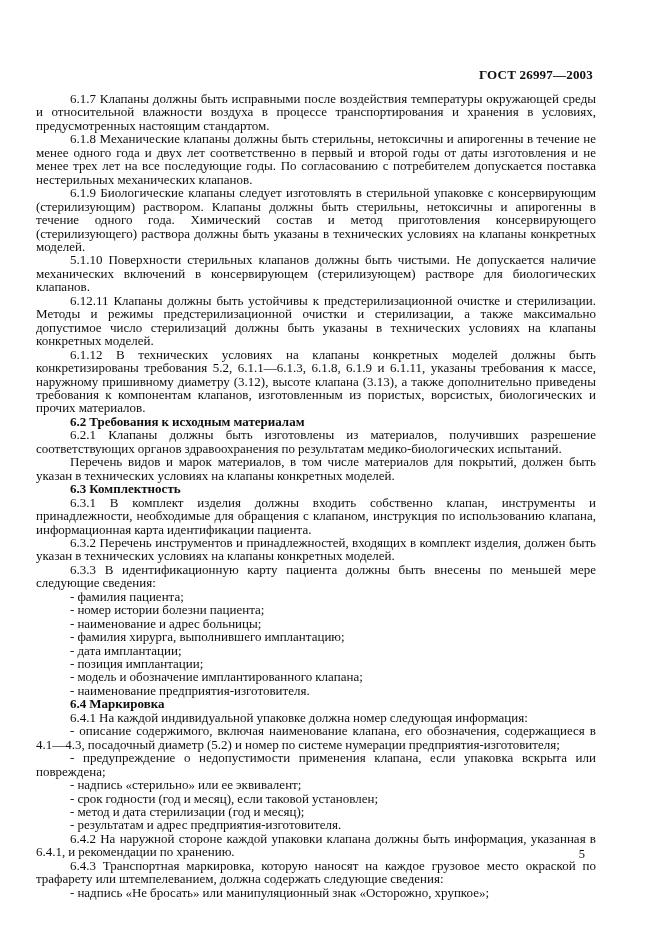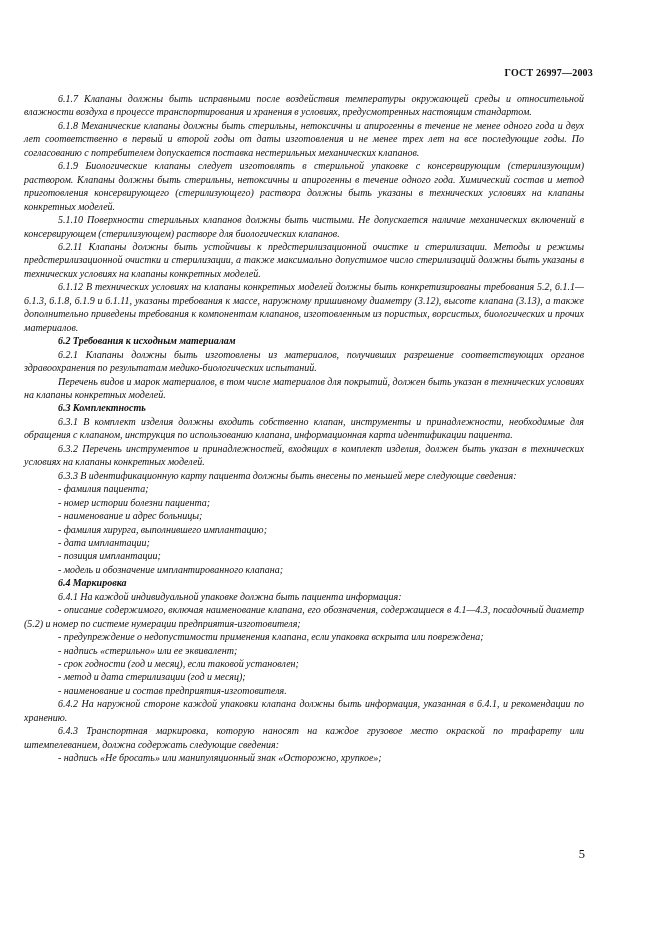--- a/index.html
+++ b/index.html
@@ -20,33 +20,32 @@
     inset: 0;
     background: #ffffff;
   }
   .doc-header {
     position: absolute;
     left: 33px;
     top: 67px;
     width: 560px;
     text-align: right;
     font-weight: bold;
-    font-size: 10px;
+    font-size: 13px;
     letter-spacing: 0.2px;
   }
   .doc-body {
     position: absolute;
-    left: 24px;
+    left: 36px;
     top: 92px;
     width: 560px;
-    font-size: 10px;
+    font-size: 13px;
     line-height: 13.45px;
     text-align: justify;
     word-spacing: -0.2px;
-    font-style: italic;
   }
   .doc-body p {
     margin: 0;
     padding: 0;
     text-indent: 34px;
   }
   .doc-body p.heading {
     font-weight: bold;
   }
   .doc-footer {
@@ -65,44 +64,45 @@
 
   <div class="doc-header">
     <span>ГОСТ 26997—2003</span>
   </div>
 
   <div class="doc-body" id="doc-body">
       <p class="body">6.1.7 Клапаны должны быть исправными после воздействия температуры окружающей среды и относительной влажности воздуха в процессе транспортирования и хранения в условиях, предусмотренных настоящим стандартом.</p>
       <p class="body">6.1.8 Механические клапаны должны быть стерильны, нетоксичны и апирогенны в течение не менее одного года и двух лет соответственно в первый и второй годы от даты изготовления и не менее трех лет на все последующие годы. По согласованию с потребителем допускается поставка нестерильных механических клапанов.</p>
       <p class="body">6.1.9 Биологические клапаны следует изготовлять в стерильной упаковке с консервирующим (стерилизующим) раствором. Клапаны должны быть стерильны, нетоксичны и апирогенны в течение одного года. Химический состав и метод приготовления консервирующего (стерилизующего) раствора должны быть указаны в технических условиях на клапаны конкретных моделей.</p>
       <p class="body">5.1.10 Поверхности стерильных клапанов должны быть чистыми. Не допускается наличие механических включений в консервирующем (стерилизующем) растворе для биологических клапанов.</p>
-      <p class="body">6.2.11 Клапаны должны быть устойчивы к предстерилизационной очистке и стерилизации. Методы и режимы предстерилизационной очистки и стерилизации, а также максимально допустимое число стерилизаций должны быть указаны в технических условиях на клапаны конкретных моделей.</p>
+      <p class="body">6.12.11 Клапаны должны быть устойчивы к предстерилизационной очистке и стерилизации. Методы и режимы предстерилизационной очистки и стерилизации, а также максимально допустимое число стерилизаций должны быть указаны в технических условиях на клапаны конкретных моделей.</p>
       <p class="body">6.1.12 В технических условиях на клапаны конкретных моделей должны быть конкретизированы требования 5.2, 6.1.1—6.1.3, 6.1.8, 6.1.9 и 6.1.11, указаны требования к массе, наружному пришивному диаметру (3.12), высоте клапана (3.13), а также дополнительно приведены требования к компонентам клапанов, изготовленным из пористых, ворсистых, биологических и прочих материалов.</p>
       <p class="heading">6.2 Требования к исходным материалам</p>
       <p class="body">6.2.1 Клапаны должны быть изготовлены из материалов, получивших разрешение соответствующих органов здравоохранения по результатам медико-биологических испытаний.</p>
       <p class="body">Перечень видов и марок материалов, в том числе материалов для покрытий, должен быть указан в технических условиях на клапаны конкретных моделей.</p>
       <p class="heading">6.3 Комплектность</p>
       <p class="body">6.3.1 В комплект изделия должны входить собственно клапан, инструменты и принадлежности, необходимые для обращения с клапаном, инструкция по использованию клапана, информационная карта идентификации пациента.</p>
       <p class="body">6.3.2 Перечень инструментов и принадлежностей, входящих в комплект изделия, должен быть указан в технических условиях на клапаны конкретных моделей.</p>
       <p class="body">6.3.3 В идентификационную карту пациента должны быть внесены по меньшей мере следующие сведения:</p>
       <p class="list">- фамилия пациента;</p>
       <p class="list">- номер истории болезни пациента;</p>
       <p class="list">- наименование и адрес больницы;</p>
       <p class="list">- фамилия хирурга, выполнившего имплантацию;</p>
       <p class="list">- дата имплантации;</p>
       <p class="list">- позиция имплантации;</p>
       <p class="list">- модель и обозначение имплантированного клапана;</p>
+      <p class="list">- наименование предприятия-изготовителя.</p>
       <p class="heading">6.4 Маркировка</p>
-      <p class="body">6.4.1 На каждой индивидуальной упаковке должна быть пациента информация:</p>
+      <p class="body">6.4.1 На каждой индивидуальной упаковке должна номер следующая информация:</p>
       <p class="list">- описание содержимого, включая наименование клапана, его обозначения, содержащиеся в 4.1—4.3, посадочный диаметр (5.2) и номер по системе нумерации предприятия-изготовителя;</p>
       <p class="list">- предупреждение о недопустимости применения клапана, если упаковка вскрыта или повреждена;</p>
       <p class="list">- надпись «стерильно» или ее эквивалент;</p>
       <p class="list">- срок годности (год и месяц), если таковой установлен;</p>
       <p class="list">- метод и дата стерилизации (год и месяц);</p>
-      <p class="list">- наименование и состав предприятия-изготовителя.</p>
+      <p class="list">- результатам и адрес предприятия-изготовителя.</p>
       <p class="body">6.4.2 На наружной стороне каждой упаковки клапана должны быть информация, указанная в 6.4.1, и рекомендации по хранению.</p>
       <p class="body">6.4.3 Транспортная маркировка, которую наносят на каждое грузовое место окраской по трафарету или штемпелеванием, должна содержать следующие сведения:</p>
       <p class="list">- надпись «Не бросать» или манипуляционный знак «Осторожно, хрупкое»;</p>
     </div>
 
   <div class="doc-footer">
     <span>5</span>
   </div>
 
 </div>

